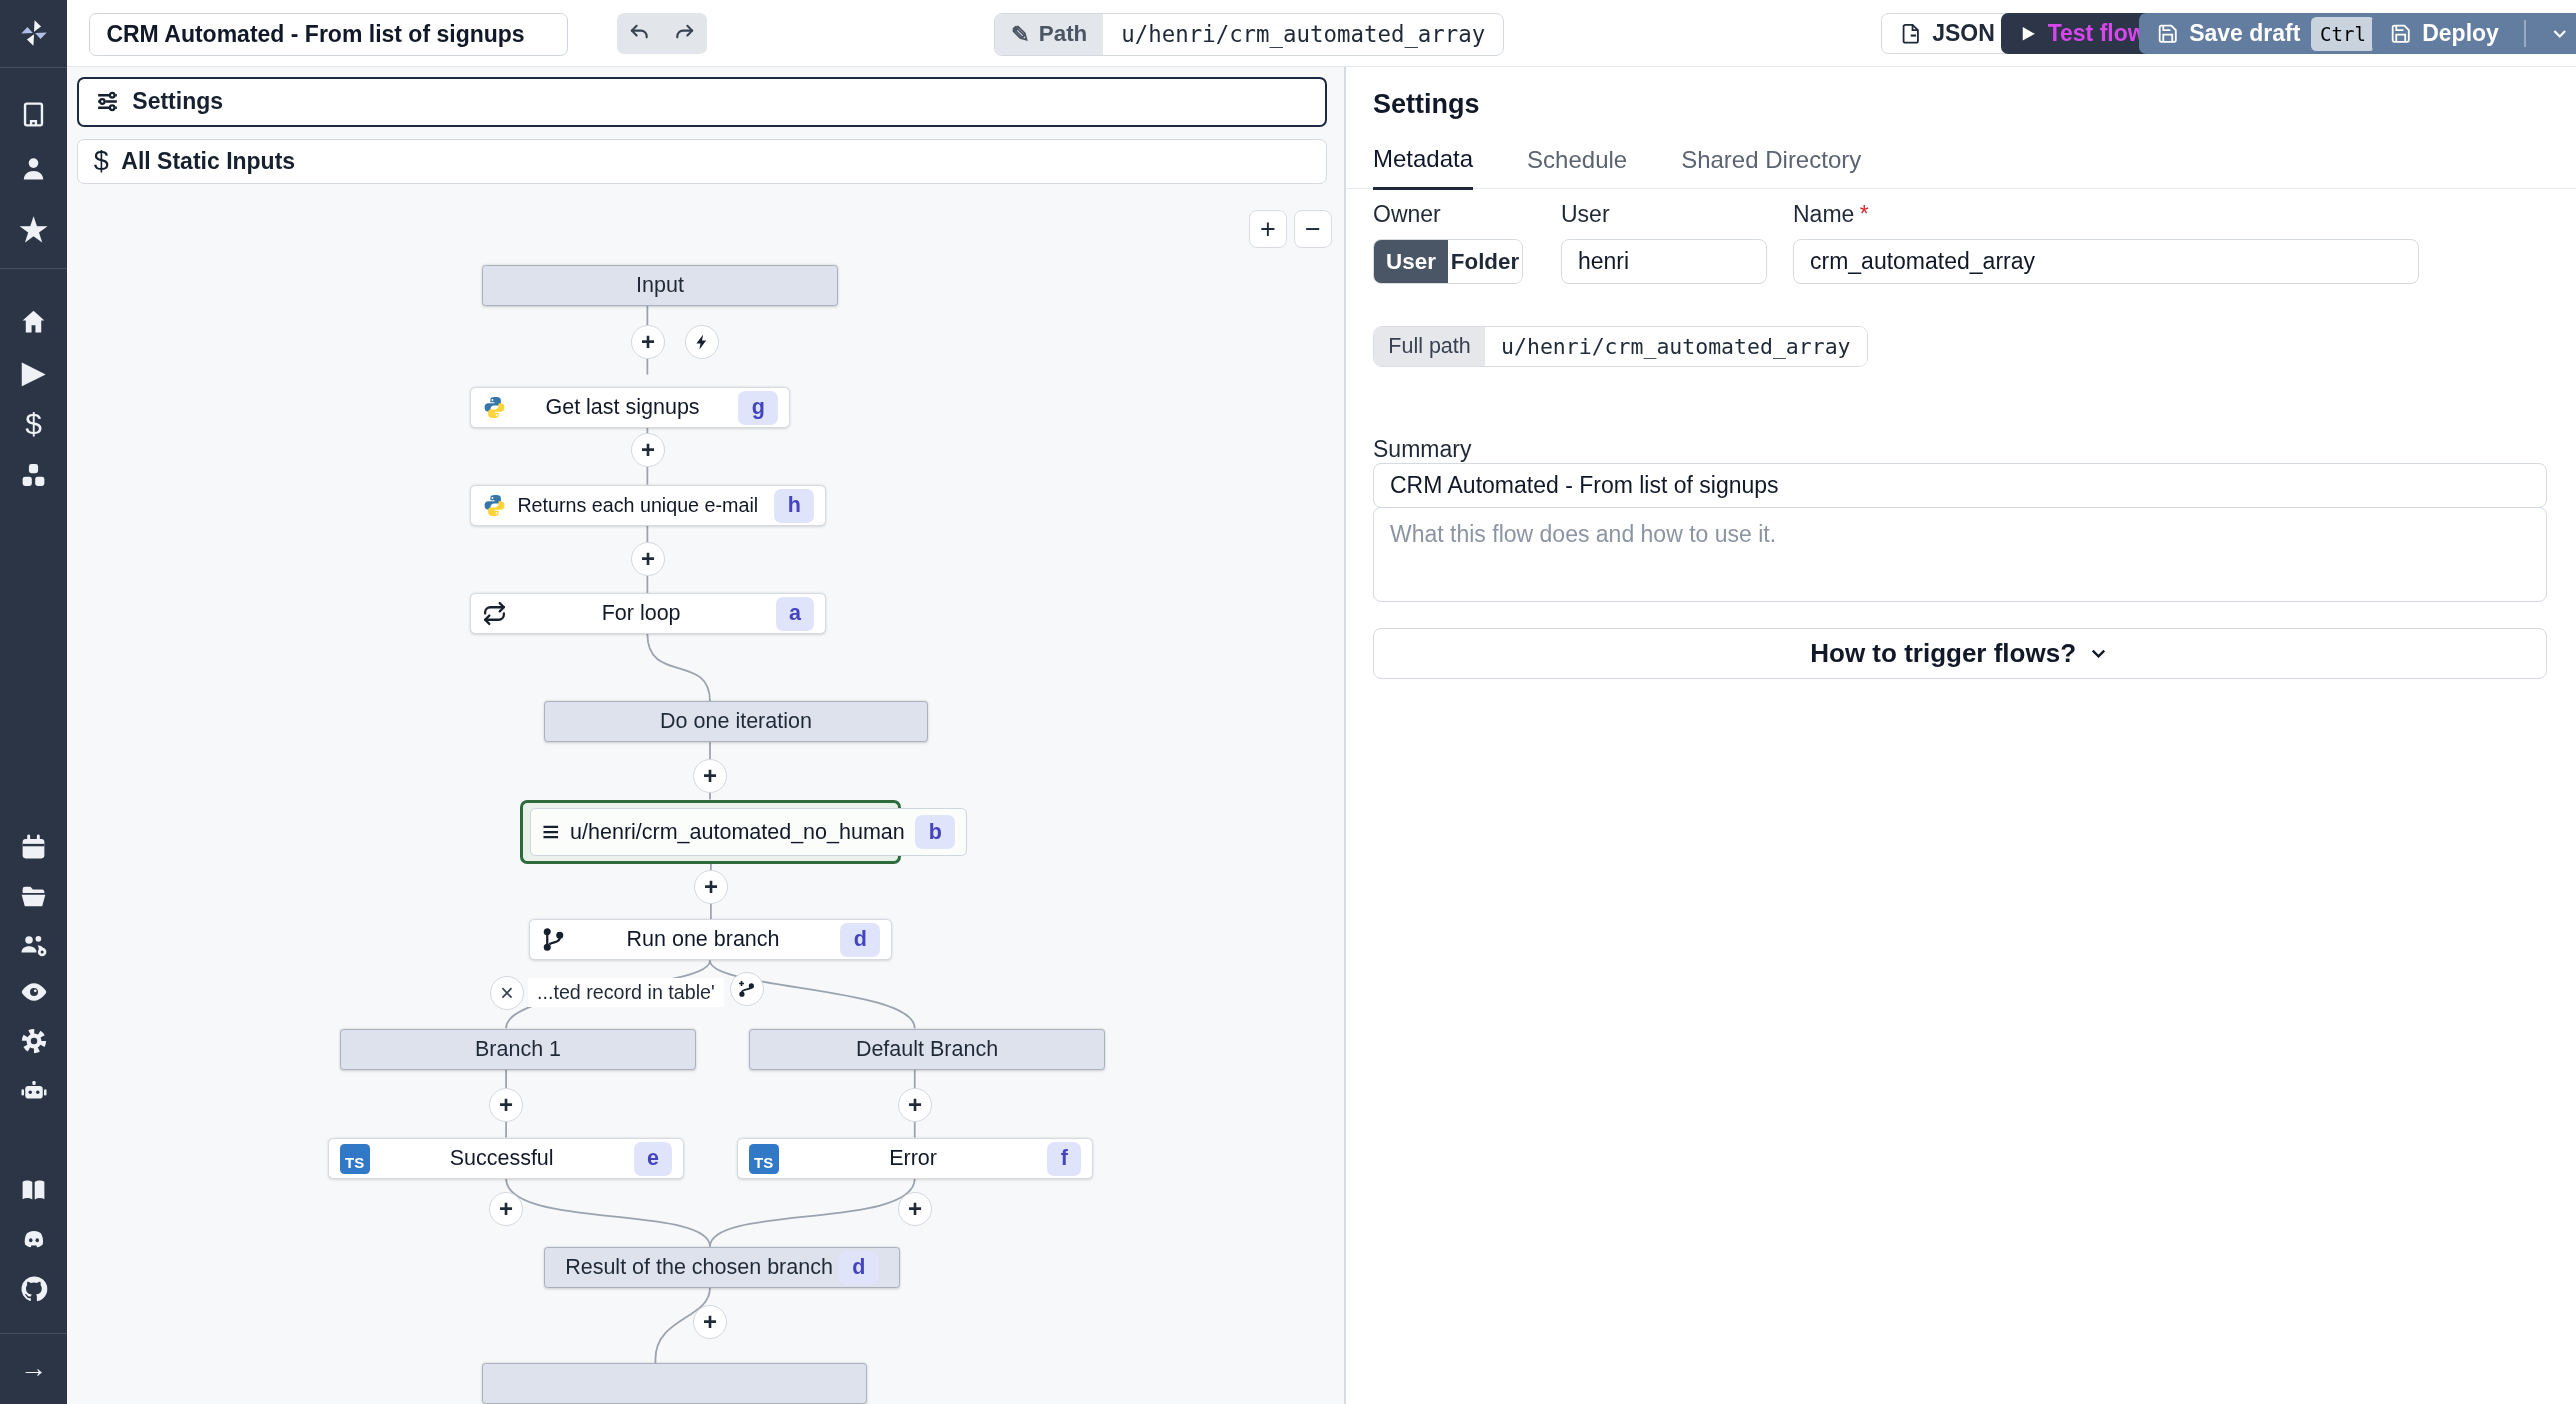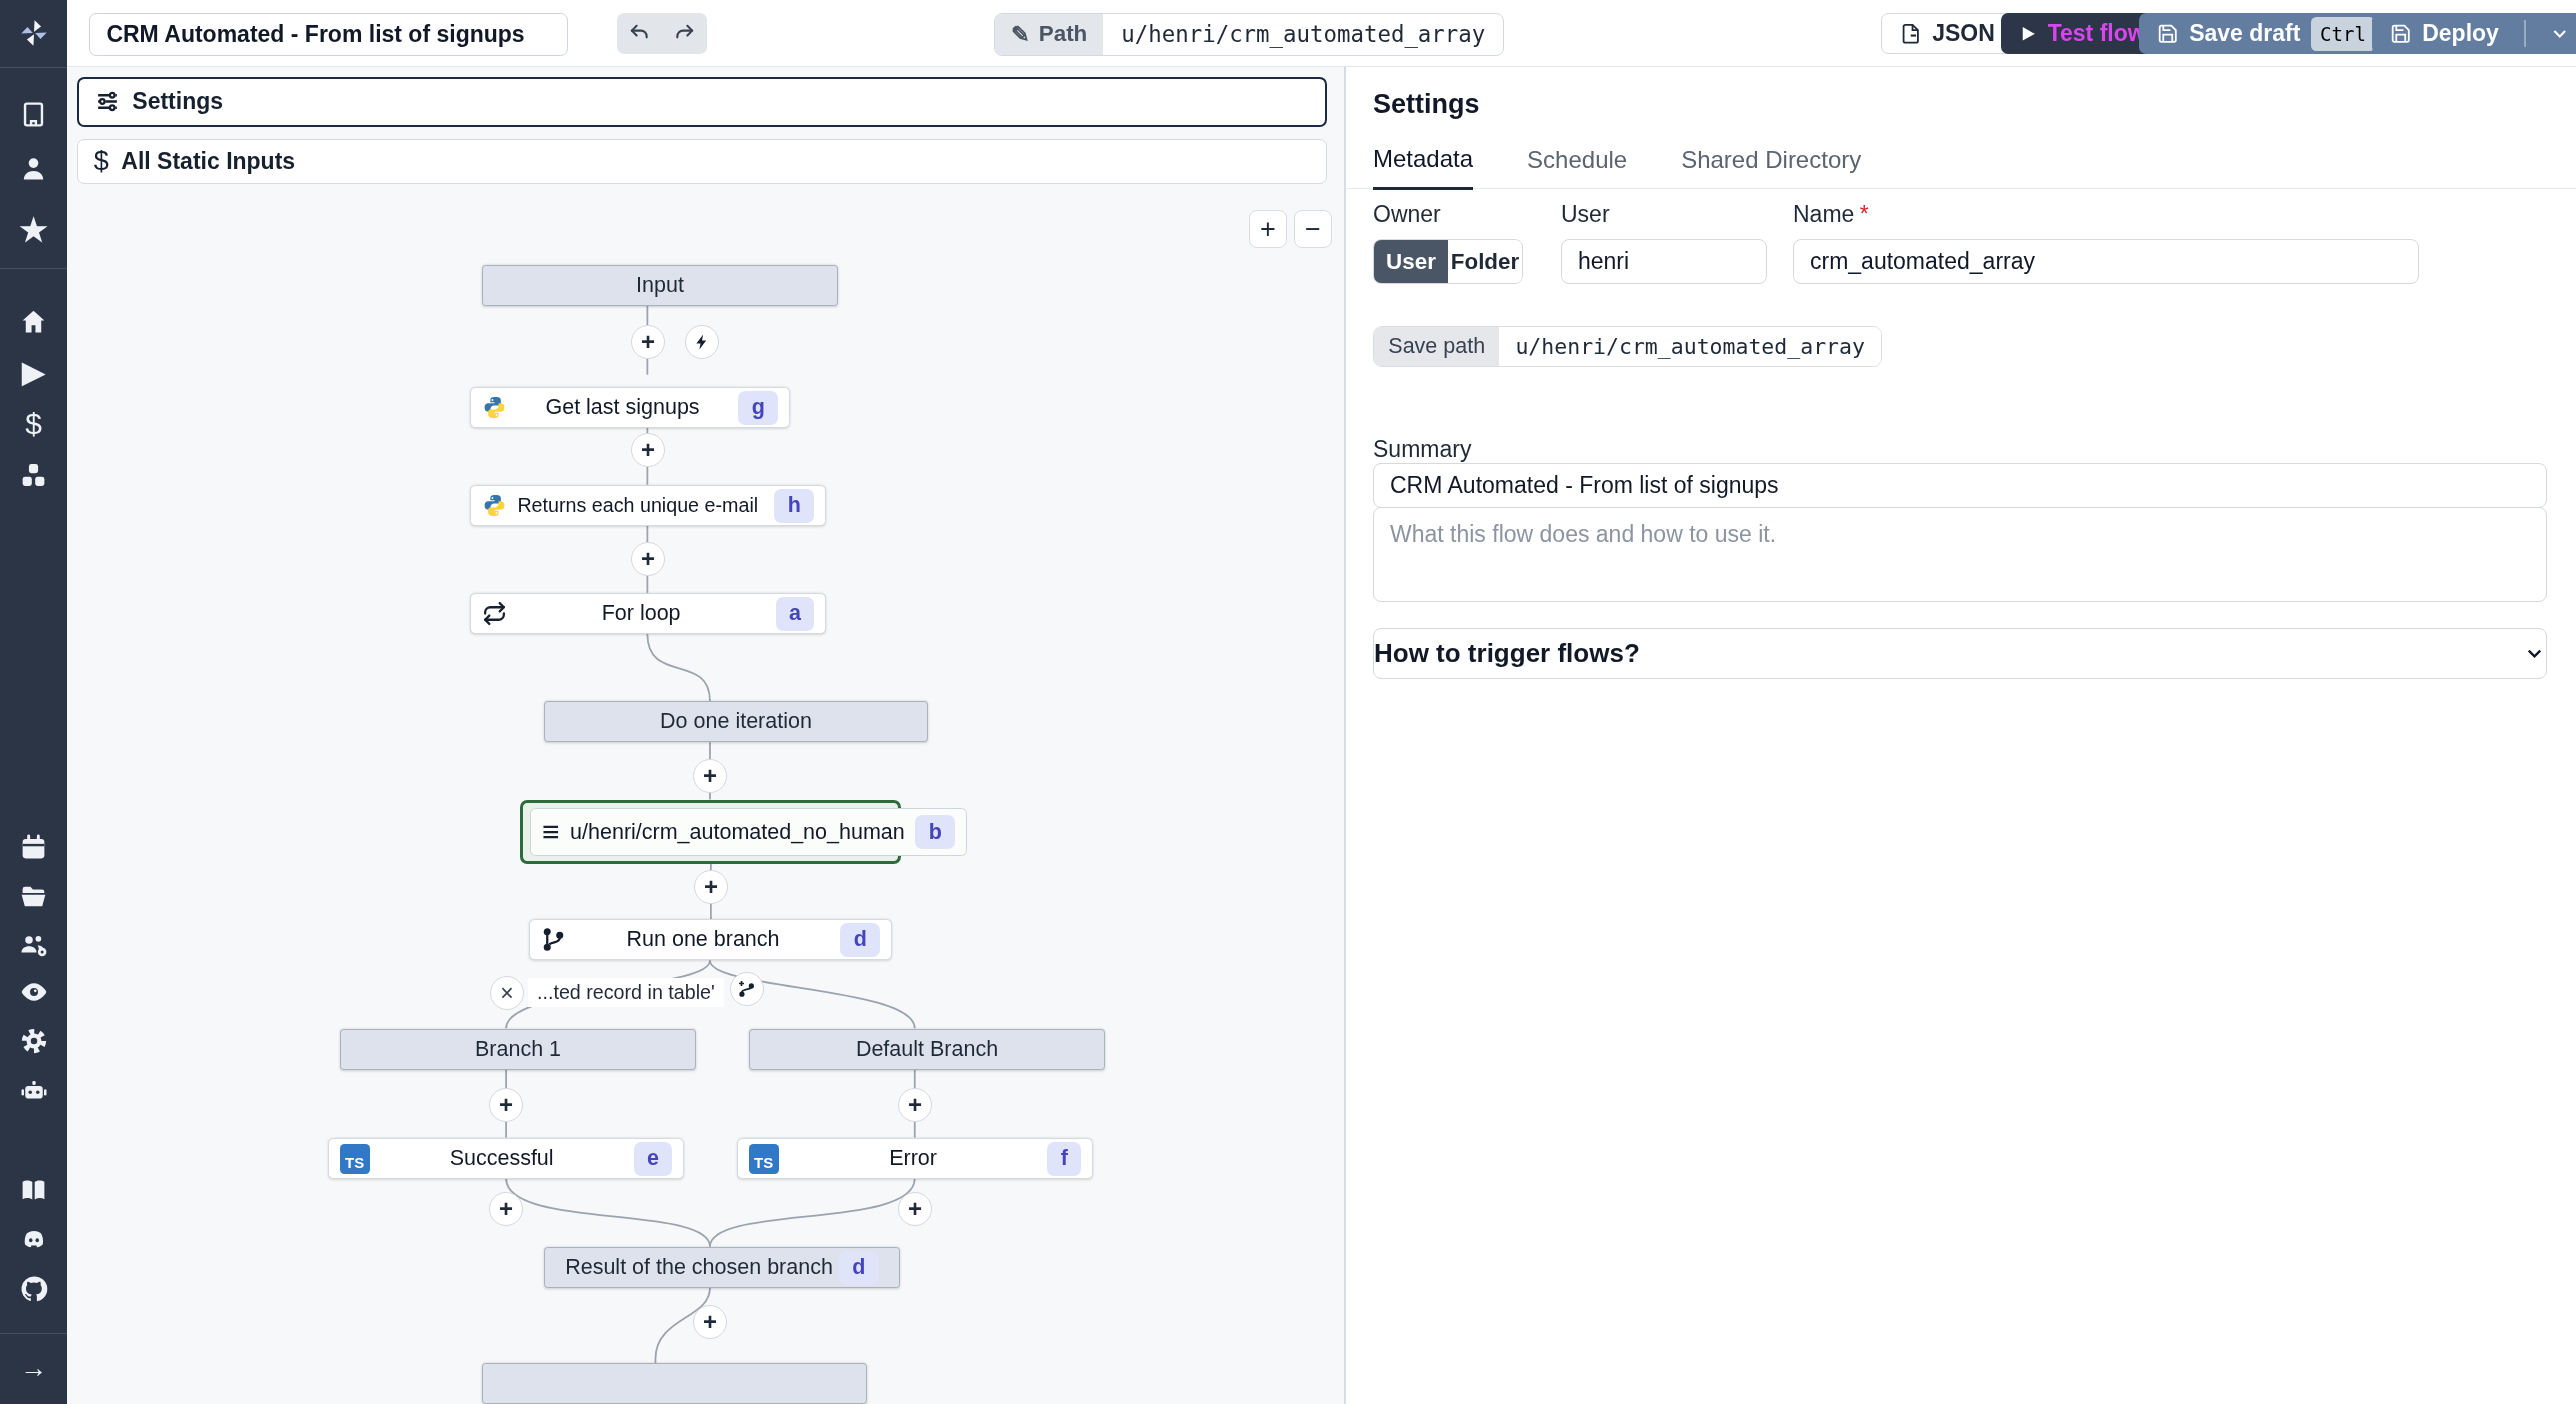--- a/index.html
+++ b/index.html
@@ -102,21 +102,21 @@
     font-size:23px; color:#111827; background:#fff; font-family:"Liberation Sans", sans-serif; }
   .fullpath { position:absolute; left:27px; top:259px; height:41px; display:flex; border:1.8px solid #d9dde3;
     border-radius:9px; overflow:hidden; }
   .fullpath .fpl { background:#e5e7eb; display:flex; align-items:center; padding:0 14.3px; font-size:21.5px; color:#374151; }
   .fullpath .fpr { background:#fff; display:flex; align-items:center; padding:0 16px; font-size:21.5px; color:#1f2937; }
   .ptextarea { position:absolute; left:27px; top:440px; width:1174px; height:95px; border:1.8px solid #d5d9e0;
     border-radius:8px; padding:12.5px 16px; font-size:23px; color:#111827; resize:none;
     font-family:"Liberation Sans", sans-serif; }
   .ptextarea::placeholder { color:#8b94a3; }
   .trigger { position:absolute; left:27px; top:561px; width:1174px; height:51px; border:1.8px solid #d5d9e0;
-    border-radius:8px; display:flex; align-items:center; justify-content:space-between; gap:10.7px; font-weight:700;
+    border-radius:8px; display:flex; align-items:center; justify-content:center; gap:10.7px; font-weight:700;
     font-size:26px; color:#111827; cursor:pointer; }
 </style>
 </head>
 <body>
 
 <div class="sidebar">
   <div class="sicon" style="top:13.4px">
     <svg width="34" height="34" viewBox="0 0 24 24">
         <path fill="#f2f5fa" d="M12 11.2L12.4 3l4.6 4.4z"></path>
         <path fill="#aebfe4" d="M12.8 12l8.2-.4-4.4 4.6z"></path>
@@ -492,21 +492,21 @@
   </div>
 
   <div class="seg">
     <div class="on">User</div>
     <div class="off">Folder</div>
   </div>
   <input class="pinput" style="left: 215px; top: 172px; width: 206px;" value="henri">
   <input class="pinput" style="left: 447px; top: 172px; width: 626px;" value="crm_automated_array">
 
   <div class="fullpath">
-    <span class="fpl">Save path</span>
+    <span class="fpl">Full path</span>
     <span class="fpr mono">u/henri/crm_automated_array</span>
   </div>
 
   <div class="flabel" style="left:27px;top:369px">Summary</div>
   <input class="pinput" style="left: 27px; top: 396px; width: 1174px;" value="CRM Automated - From list of signups">
 
   <div class="flabel" style="left:27px;top:472px">Description</div>
   <textarea class="ptextarea" placeholder="What this flow does and how to use it." style=""></textarea>
 
   <div class="trigger">

